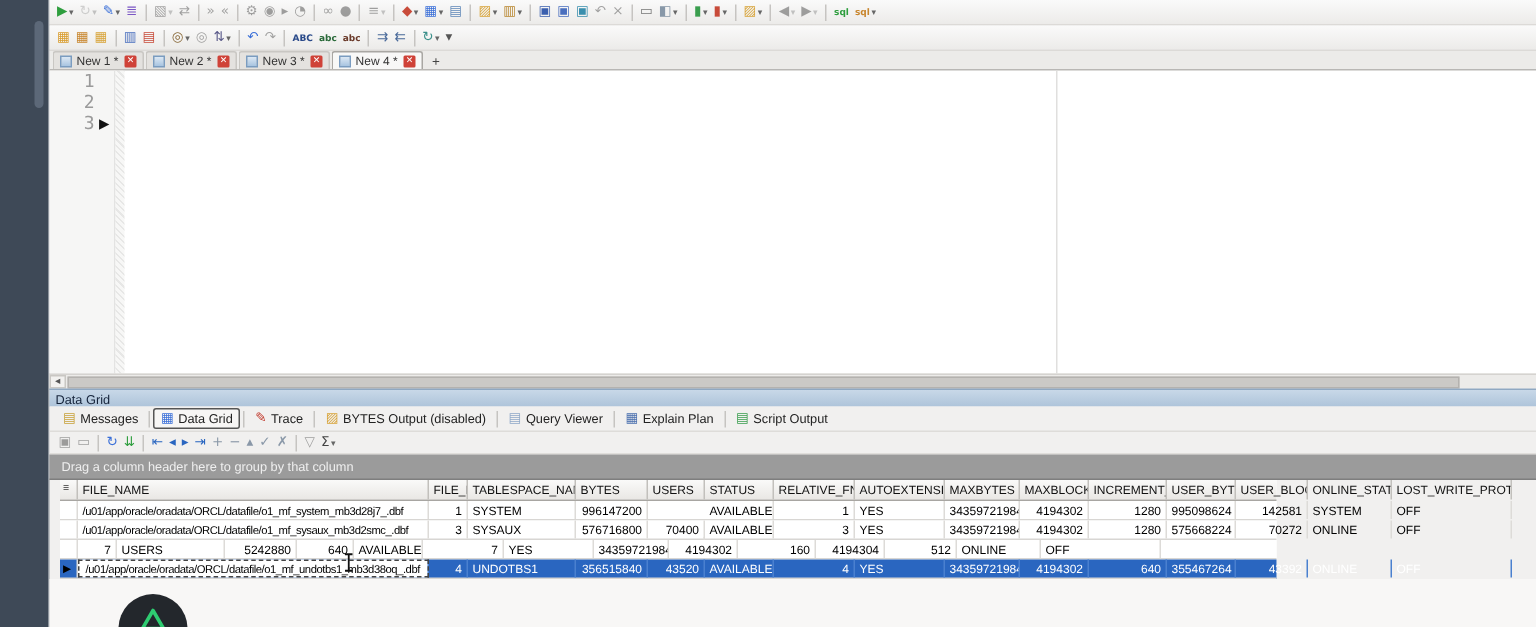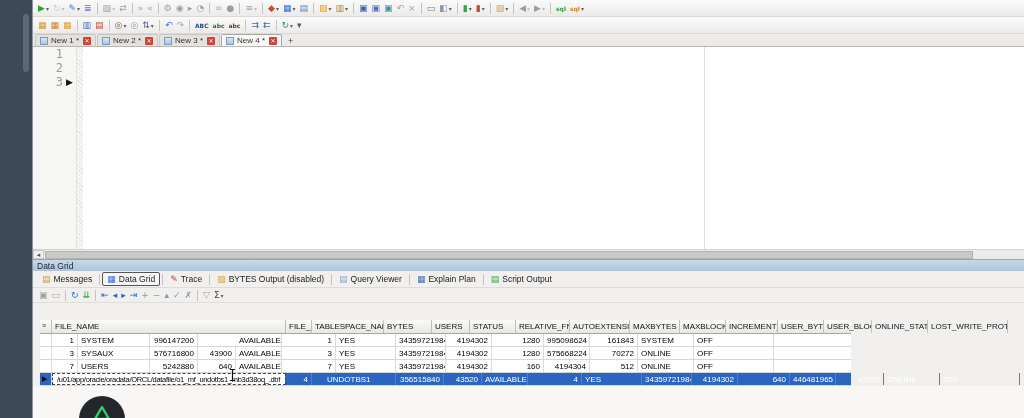--- a/index.html
+++ b/index.html
@@ -413,20 +413,21 @@
       <span class="tsep"></span>
       <span class="tbtn dis">
         <span class="gly">▽</span>
       </span>
       <span class="tbtn">
         <span class="gly" style="color: rgb(68, 68, 68);">Σ</span>
         <span class="dd">▾</span>
       </span>
     </div>
 
+  <div id="groupby">Drag a column header here to group by that column</div>
 
   <div id="grid">
     <div id="grid-header">
         <div class="hind">≡</div>
         <div class="hcell" style="width: 234px;">FILE_NAME</div>
         <div class="hcell" style="width: 26px;">FILE_ID</div>
         <div class="hcell" style="width: 72px;">TABLESPACE_NAME</div>
         <div class="hcell" style="width: 48px;">BYTES</div>
         <div class="hcell" style="width: 38px;">USERS</div>
         <div class="hcell" style="width: 46px;">STATUS</div>
@@ -436,41 +437,43 @@
         <div class="hcell" style="width: 46px;">MAXBLOCKS</div>
         <div class="hcell" style="width: 52px;">INCREMENT_BY</div>
         <div class="hcell" style="width: 46px;">USER_BYTES</div>
         <div class="hcell" style="width: 48px;">USER_BLOCKS</div>
         <div class="hcell" style="width: 56px;">ONLINE_STATUS</div>
         <div class="hcell" style="width: 80px;">LOST_WRITE_PROTECT</div>
       </div>
     <div id="grid-body">
         <div class="grow">
           <div class="gind"></div>
+          <div class="gcell fname" style="width: 234px;">/u01/app/oracle/oradata/ORCL/datafile/o1_mf_system_mb3d28j7_.dbf</div>
           <div class="gcell num" style="width: 26px;">1</div>
           <div class="gcell" style="width: 72px;">SYSTEM</div>
           <div class="gcell num" style="width: 48px;">996147200</div>
           <div class="gcell num" style="width: 38px; margin-top: 24px;">121600</div>
           <div class="gcell" style="width: 46px;">AVAILABLE</div>
           <div class="gcell num" style="width: 54px;">1</div>
           <div class="gcell" style="width: 60px;">YES</div>
           <div class="gcell num" style="width: 50px;">34359721984</div>
           <div class="gcell num" style="width: 46px;">4194302</div>
           <div class="gcell num" style="width: 52px;">1280</div>
           <div class="gcell num" style="width: 46px;">995098624</div>
-          <div class="gcell num" style="width: 48px;">161843</div>
+          <div class="gcell num" style="width: 48px;">142581</div>
           <div class="gcell" style="width: 56px;">SYSTEM</div>
           <div class="gcell" style="width: 80px;">OFF</div>
         </div>
         <div class="grow">
           <div class="gind"></div>
+          <div class="gcell fname" style="width: 234px;">/u01/app/oracle/oradata/ORCL/datafile/o1_mf_sysaux_mb3d2smc_.dbf</div>
           <div class="gcell num" style="width: 26px;">3</div>
           <div class="gcell" style="width: 72px;">SYSAUX</div>
           <div class="gcell num" style="width: 48px;">576716800</div>
-          <div class="gcell num" style="width: 38px;">43900</div>
+          <div class="gcell num" style="width: 38px;">70400</div>
           <div class="gcell" style="width: 46px;">AVAILABLE</div>
           <div class="gcell num" style="width: 54px;">3</div>
           <div class="gcell" style="width: 60px;">YES</div>
           <div class="gcell num" style="width: 50px;">34359721984</div>
           <div class="gcell num" style="width: 46px;">4194302</div>
           <div class="gcell num" style="width: 52px;">1280</div>
           <div class="gcell num" style="width: 46px;">575668224</div>
           <div class="gcell num" style="width: 48px;">70272</div>
           <div class="gcell" style="width: 56px;">ONLINE</div>
           <div class="gcell" style="width: 80px;">OFF</div>
@@ -489,30 +492,30 @@
           <div class="gcell num" style="width: 52px;">160</div>
           <div class="gcell num" style="width: 46px;">4194304</div>
           <div class="gcell num" style="width: 48px;">512</div>
           <div class="gcell" style="width: 56px;">ONLINE</div>
           <div class="gcell" style="width: 80px;">OFF</div>
         </div>
         <div class="grow sel">
           <div class="gind">▶</div>
           <div class="gcell fname focus-cell" style="width: 234px;">/u01/app/oracle/oradata/ORCL/datafile/o1_mf_undotbs1_mb3d38oq_.dbf</div>
           <div class="gcell num" style="width: 26px;">4</div>
-          <div class="gcell" style="width: 72px; margin-left: 12px;">UNDOTBS1</div>
+          <div class="gcell" style="width: 72px;">UNDOTBS1</div>
           <div class="gcell num" style="width: 48px;">356515840</div>
           <div class="gcell num" style="width: 38px;">43520</div>
           <div class="gcell" style="width: 46px;">AVAILABLE</div>
           <div class="gcell num" style="width: 54px;">4</div>
           <div class="gcell" style="width: 60px;">YES</div>
           <div class="gcell num" style="width: 50px;">34359721984</div>
           <div class="gcell num" style="width: 46px;">4194302</div>
           <div class="gcell num" style="width: 52px;">640</div>
-          <div class="gcell num" style="width: 46px;">446481965</div>
+          <div class="gcell num" style="width: 46px;">355467264</div>
           <div class="gcell num" style="width: 48px;">43392</div>
           <div class="gcell" style="width: 56px;">ONLINE</div>
           <div class="gcell" style="width: 80px;">OFF</div>
         </div>
       </div>
   </div>
 
   <div id="grid-bottom">
     <div id="dock-circle">
       <svg width="18" height="16" viewBox="0 0 18 16">

